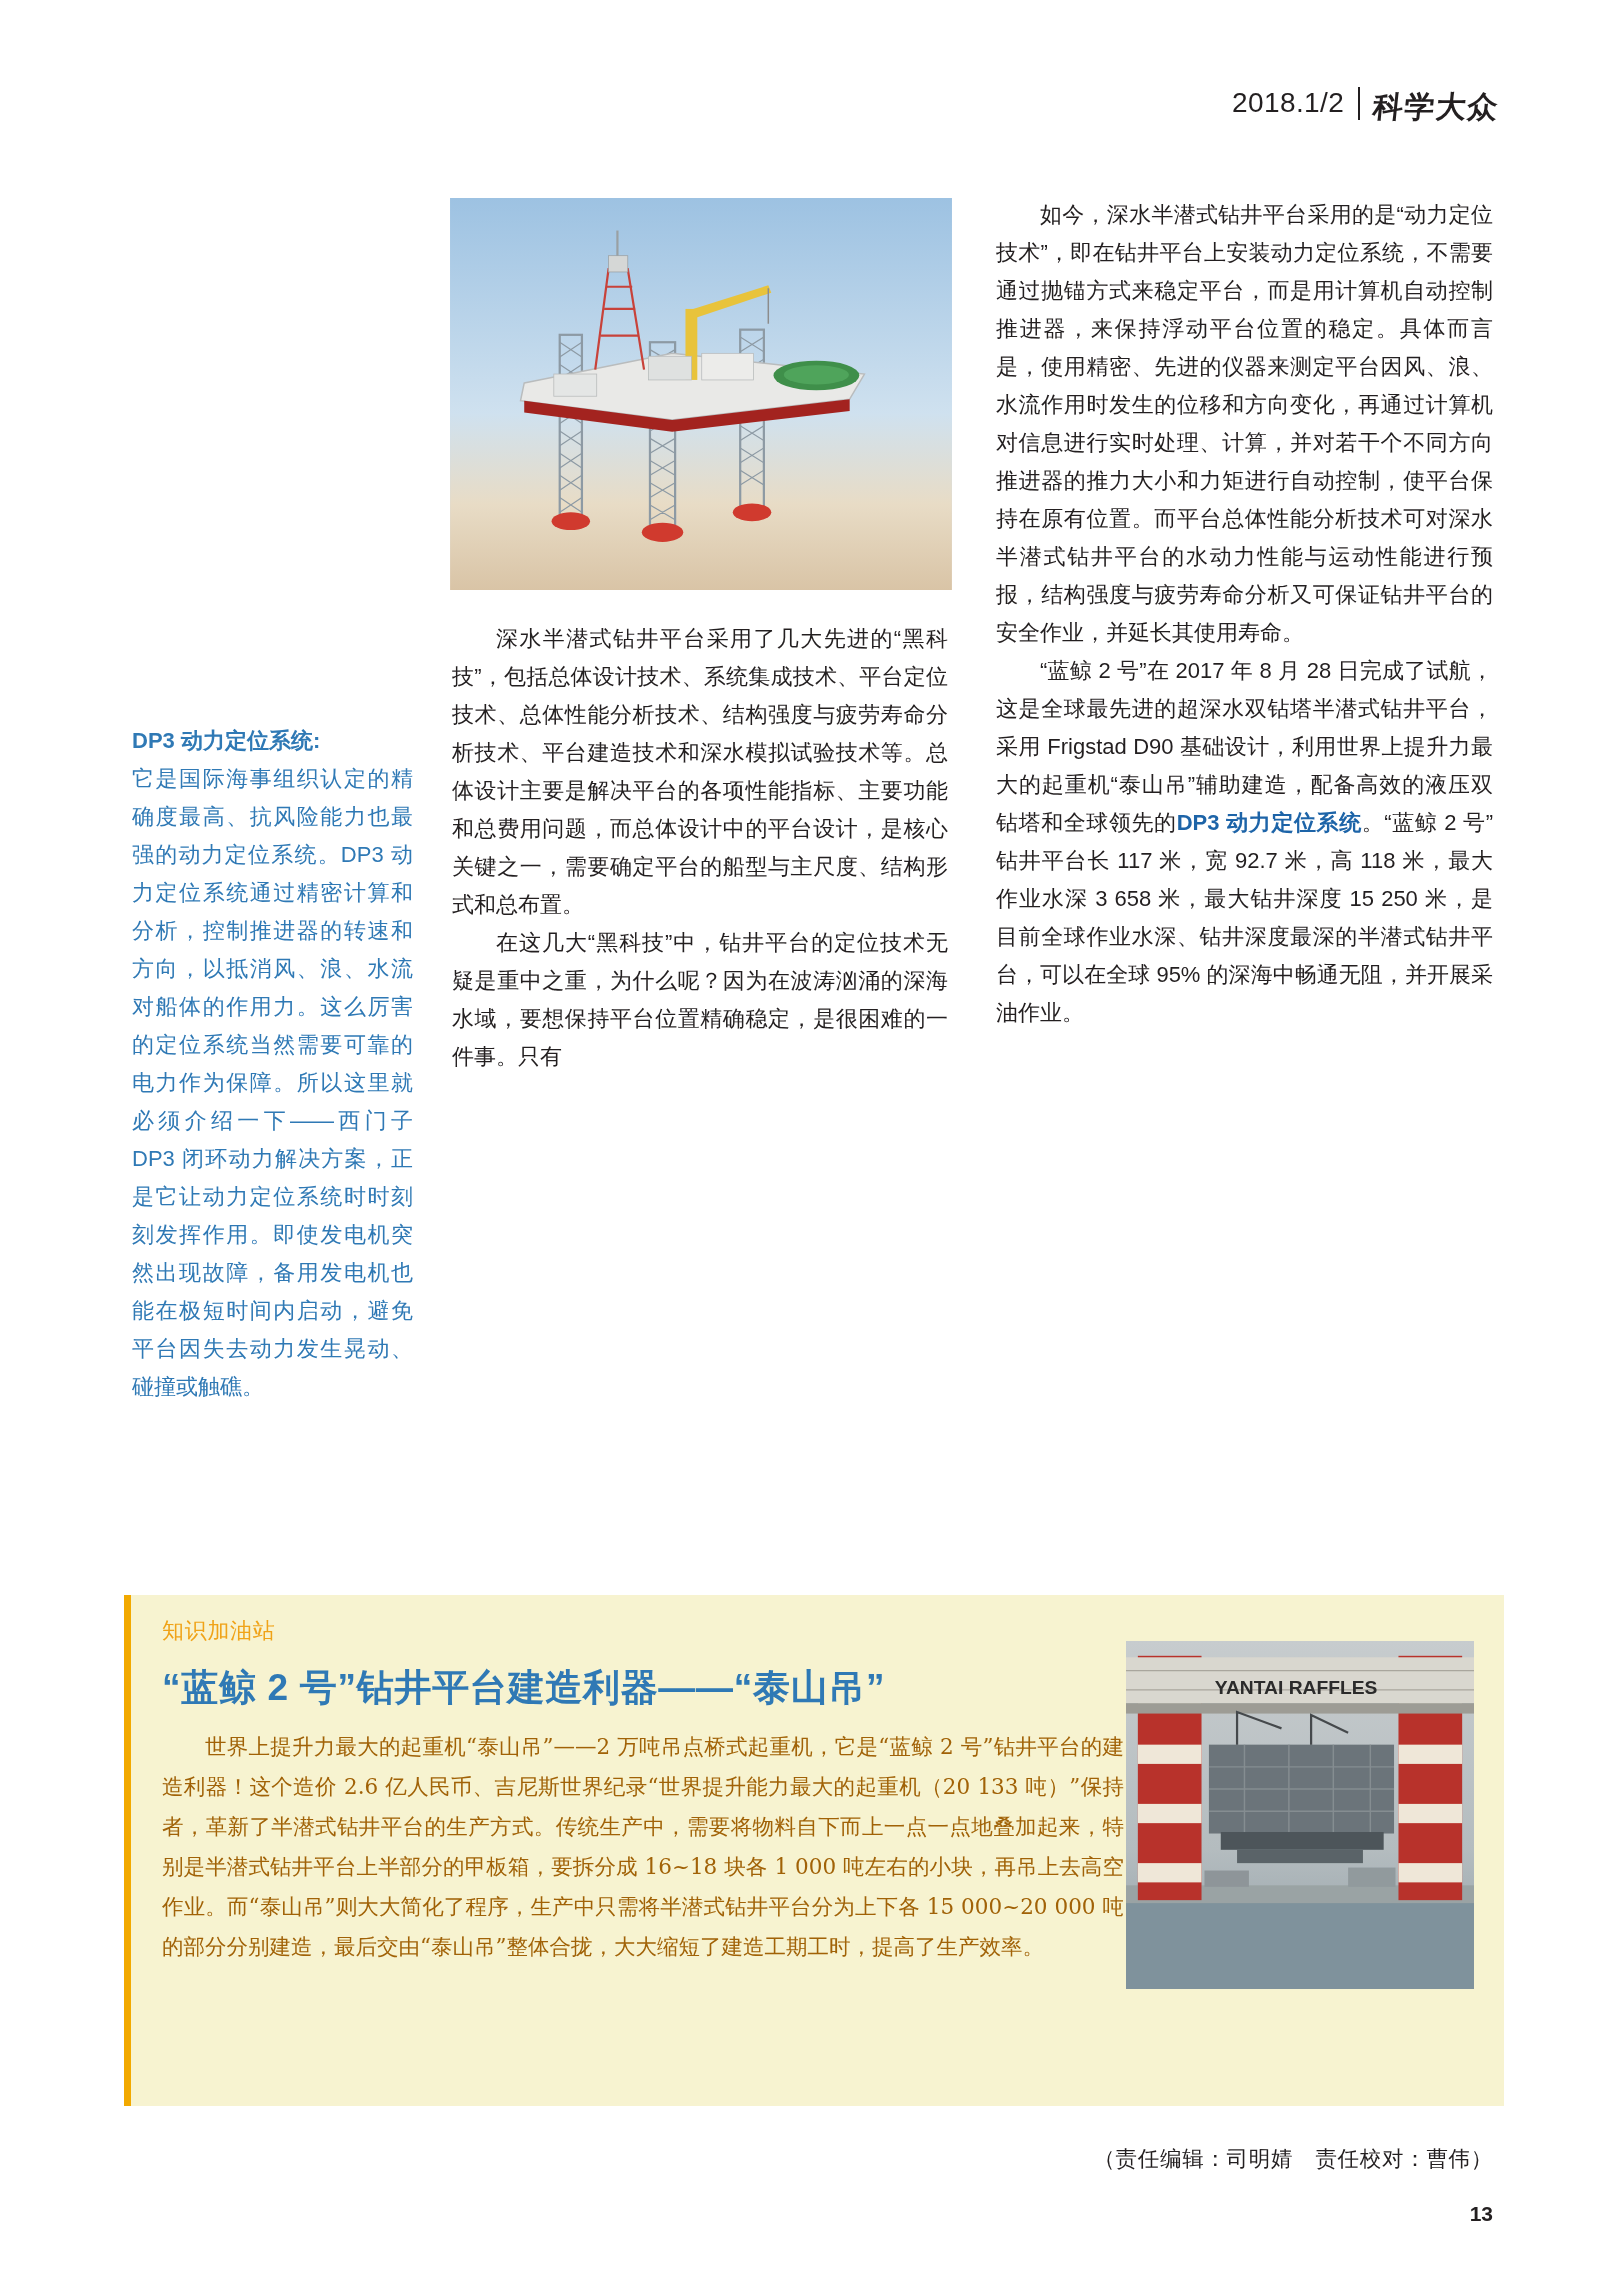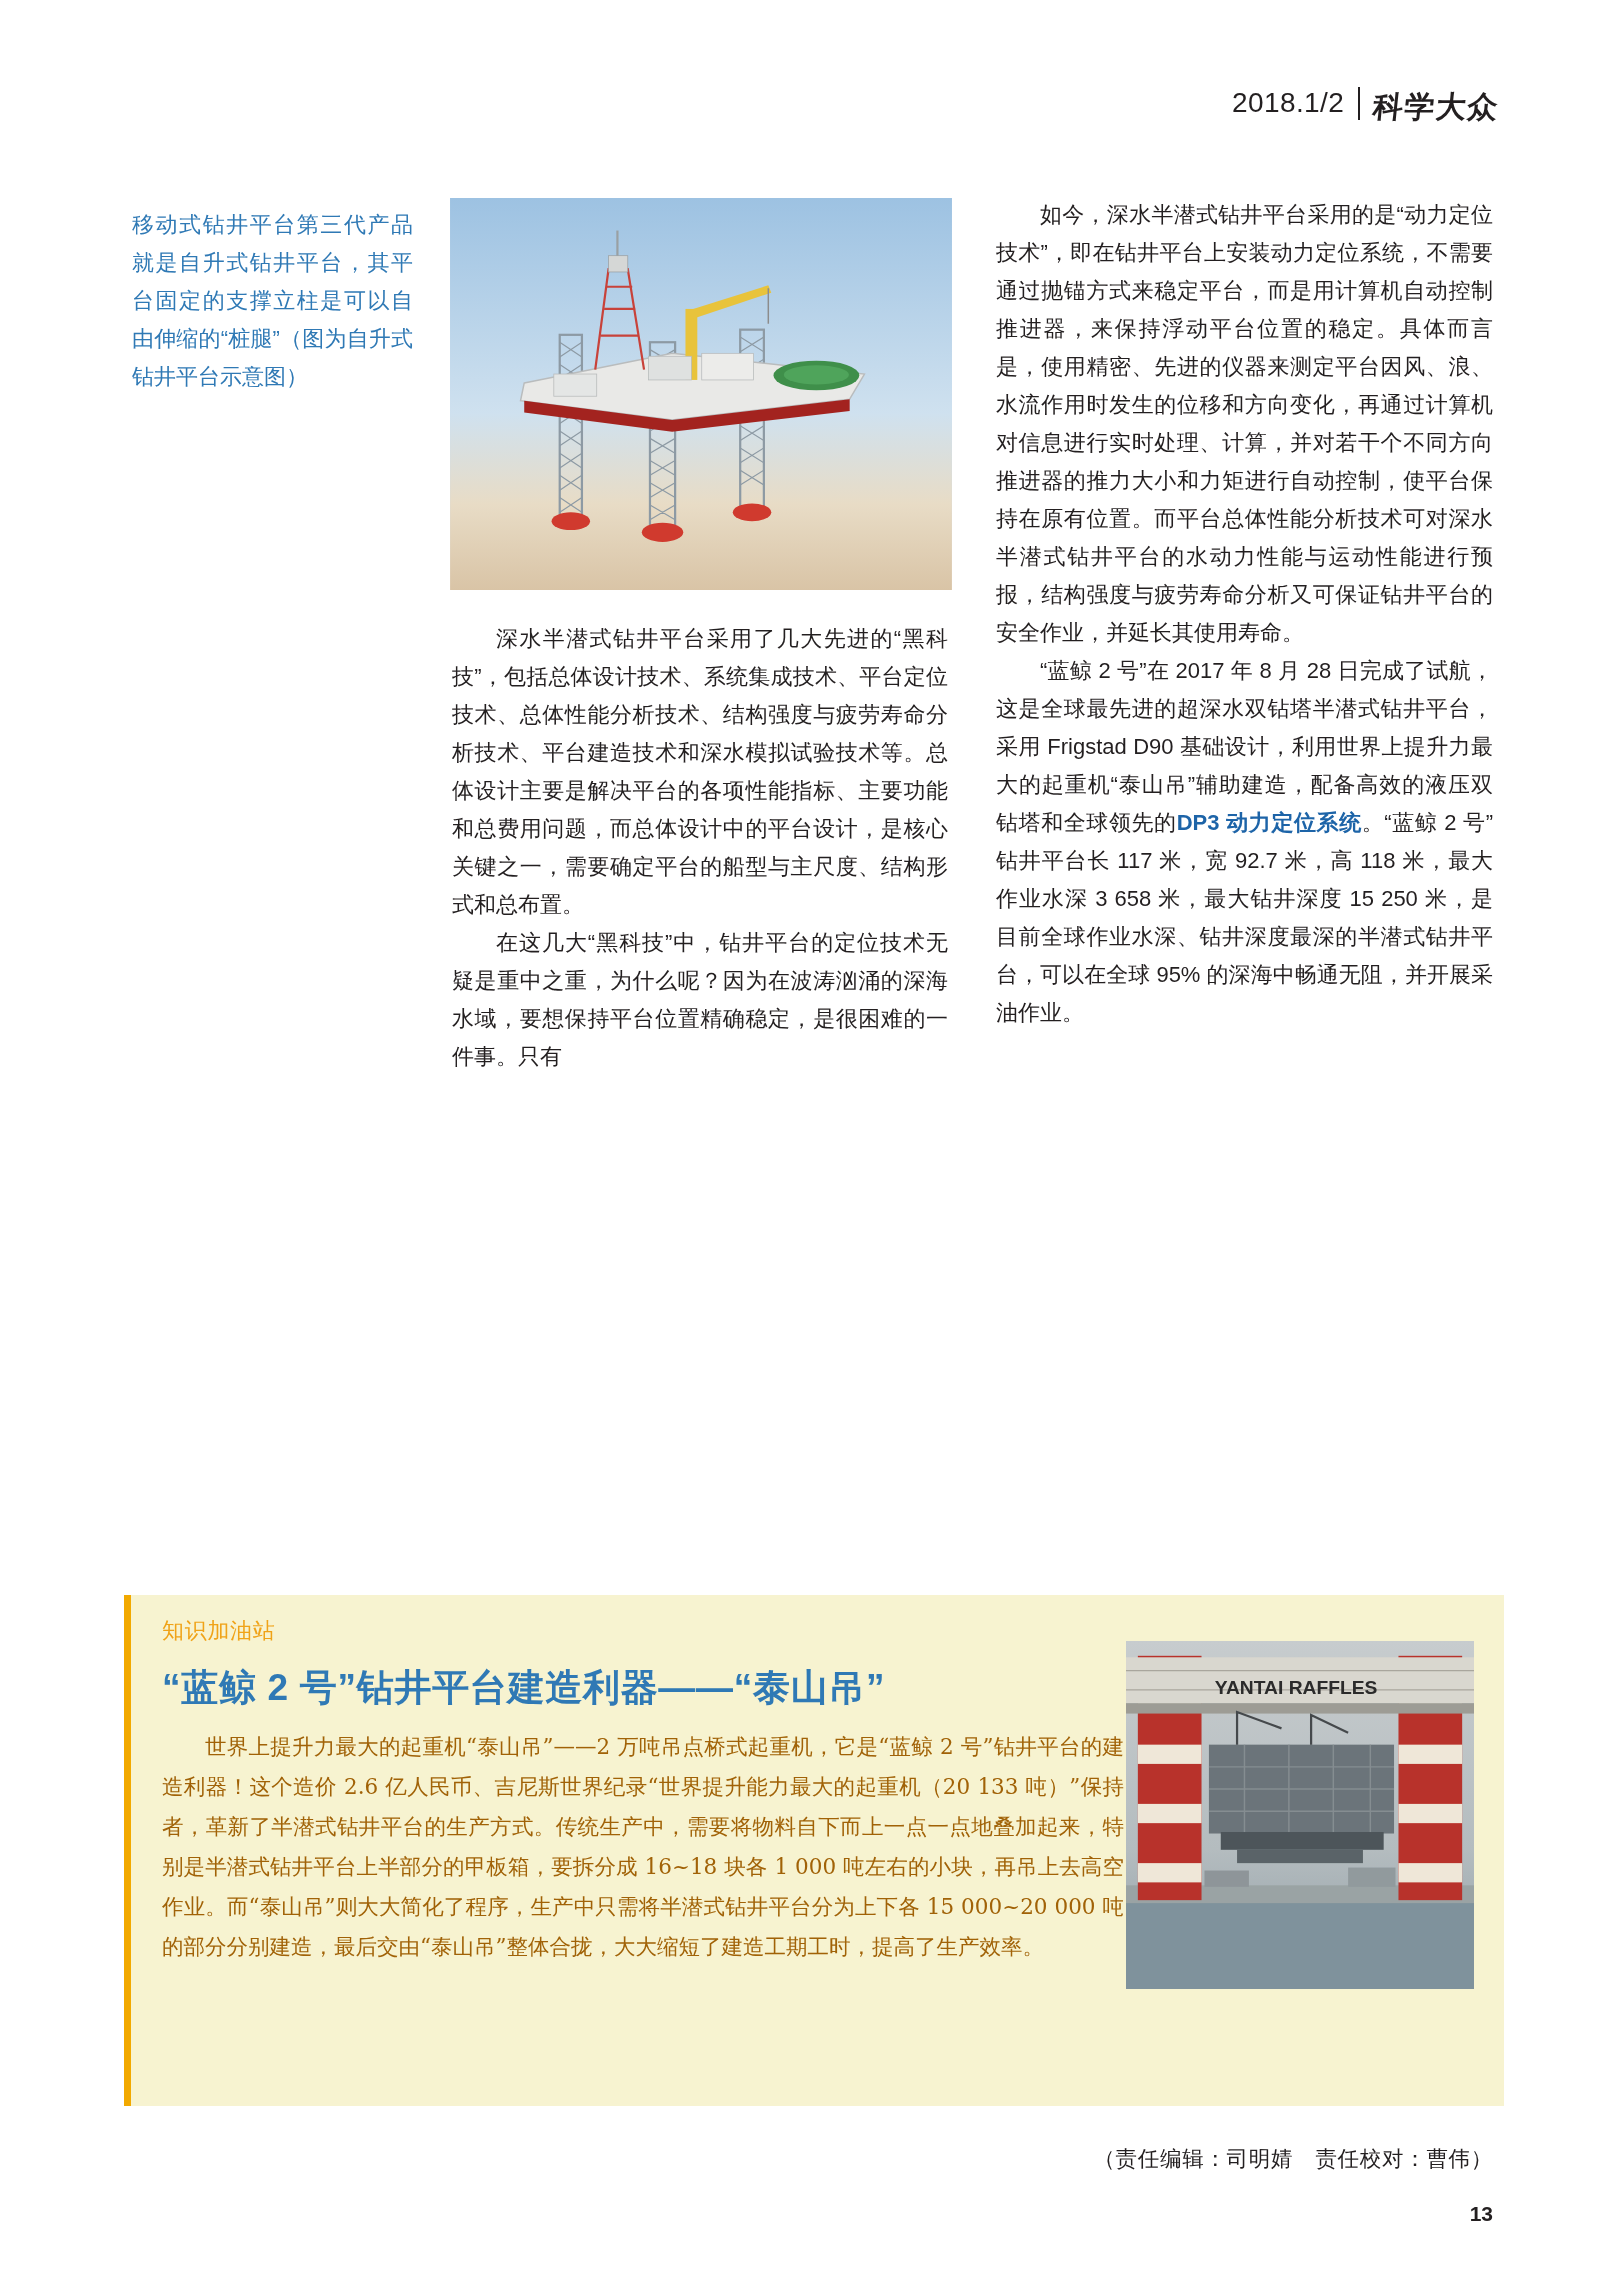--- a/index.html
+++ b/index.html
@@ -249,22 +249,25 @@
       </g>
 
       <rect x="340" y="210" width="70" height="36" fill="#ececea" stroke="#b6b9ba"></rect>
       <rect x="268" y="214" width="58" height="32" fill="#dfe1e0" stroke="#b6b9ba"></rect>
       <rect x="140" y="238" width="58" height="30" fill="#e4e6e5" stroke="#b6b9ba"></rect>
 
       <path d="M226 78 L226 44" stroke="#9aa0a3" stroke-width="3"></path>
     </svg>
   </div>
 
-  <div class="caption-top">移动式钻井平台第三代产品就是自升式钻井平台，其平台固定的支撑立柱是可以自由伸缩的“桩腿”（图为自升式钻井平台示意图）</div>
-
+
+  <div class="sidebar-note">
+    <span class="note-title">DP3 动力定位系统:</span>
+    <span>它是国际海事组织认定的精确度最高、抗风险能力也最强的动力定位系统。DP3 动力定位系统通过精密计算和分析，控制推进器的转速和方向，以抵消风、浪、水流对船体的作用力。这么厉害的定位系统当然需要可靠的电力作为保障。所以这里就必须介绍一下——西门子 DP3 闭环动力解决方案，正是它让动力定位系统时时刻刻发挥作用。即使发电机突然出现故障，备用发电机也能在极短时间内启动，避免平台因失去动力发生晃动、碰撞或触礁。</span>
+  </div>
 
   <div class="col col-mid">
     <p>深水半潜式钻井平台采用了几大先进的“黑科技”，包括总体设计技术、系统集成技术、平台定位技术、总体性能分析技术、结构强度与疲劳寿命分析技术、平台建造技术和深水模拟试验技术等。总体设计主要是解决平台的各项性能指标、主要功能和总费用问题，而总体设计中的平台设计，是核心关键之一，需要确定平台的船型与主尺度、结构形式和总布置。</p>
     <p>在这几大“黑科技”中，钻井平台的定位技术无疑是重中之重，为什么呢？因为在波涛汹涌的深海水域，要想保持平台位置精确稳定，是很困难的一件事。只有</p>
   </div>
 
   <div class="col col-right">
     <p>如今，深水半潜式钻井平台采用的是“动力定位技术”，即在钻井平台上安装动力定位系统，不需要通过抛锚方式来稳定平台，而是用计算机自动控制推进器，来保持浮动平台位置的稳定。具体而言是，使用精密、先进的仪器来测定平台因风、浪、水流作用时发生的位移和方向变化，再通过计算机对信息进行实时处理、计算，并对若干个不同方向推进器的推力大小和力矩进行自动控制，使平台保持在原有位置。而平台总体性能分析技术可对深水半潜式钻井平台的水动力性能与运动性能进行预报，结构强度与疲劳寿命分析又可保证钻井平台的安全作业，并延长其使用寿命。</p>
     <p>
       <span>“蓝鲸 2 号”在 2017 年 8 月 28 日完成了试航，这是全球最先进的超深水双钻塔半潜式钻井平台，采用 Frigstad D90 基础设计，利用世界上提升力最大的起重机“泰山吊”辅助建造，配备高效的液压双钻塔和全球领先的</span><span class="hl">DP3 动力定位系统</span><span>。“蓝鲸 2 号”钻井平台长 117 米，宽 92.7 米，高 118 米，最大作业水深 3 658 米，最大钻井深度 15 250 米，是目前全球作业水深、钻井深度最深的半潜式钻井平台，可以在全球 95% 的深海中畅通无阻，并开展采油作业。</span>

